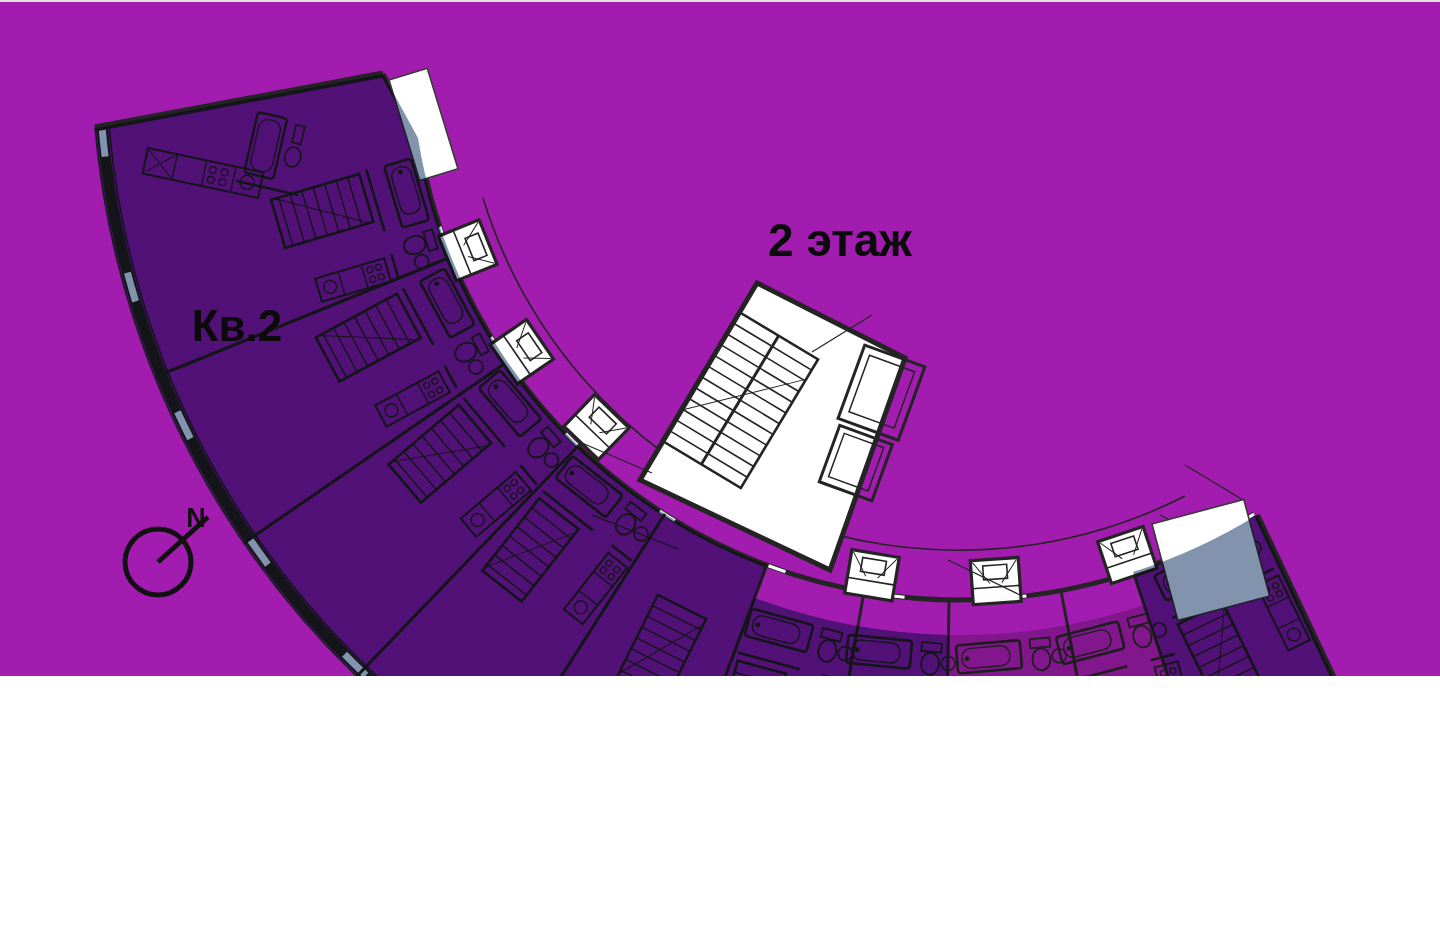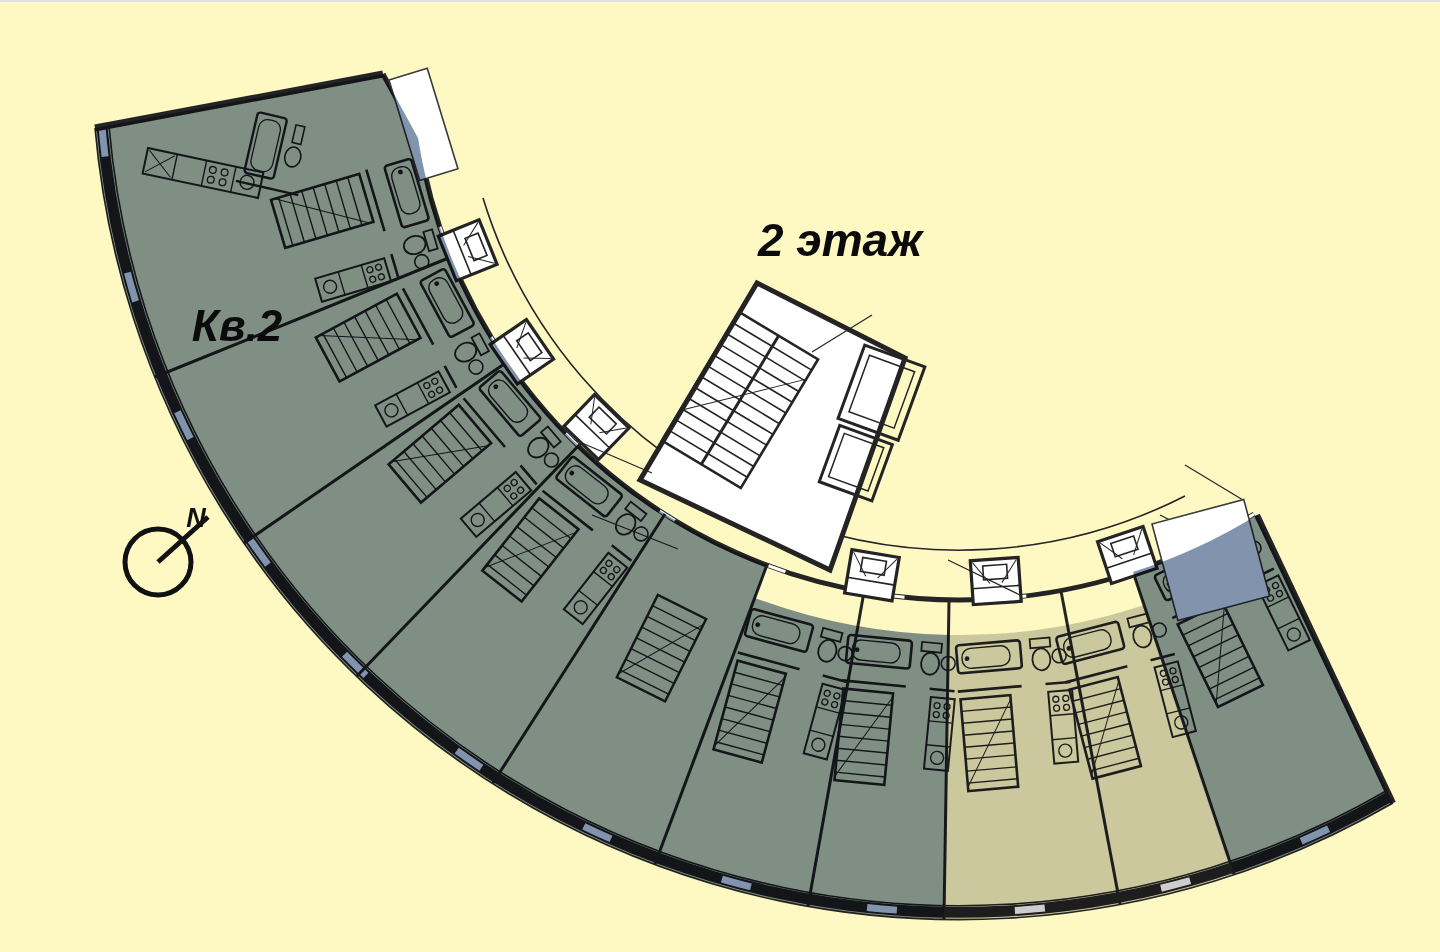--- a/index.html
+++ b/index.html
@@ -1,22 +1,21 @@
 <!DOCTYPE html>
 <html><head>
 <meta charset="utf-8">
 <style>
   html,body{margin:0;padding:0;background:#ffffff;}
   .stage{
     position:relative;
-    width:1440px;height:952px;
-    background:#fef9c3;
+    width:1440px;height:676px;
+    background:#a21caf;
     overflow:hidden;
     font-family:"Liberation Sans","DejaVu Sans",sans-serif;
-    font-style:italic;
   }
   .top-hairline{position:absolute;top:0;left:0;width:100%;height:2px;background:#e2e2e2;}
   svg{position:absolute;top:0;left:0;}
   svg text{font-family:"Liberation Sans","DejaVu Sans",sans-serif;}
   .lw{stroke:#242424;fill:none;}
   .overlay{mix-blend-mode:multiply;stroke:none;}
   .label{font-weight:bold;fill:#0b0b0b;}
 </style>
 </head>
 <body>

